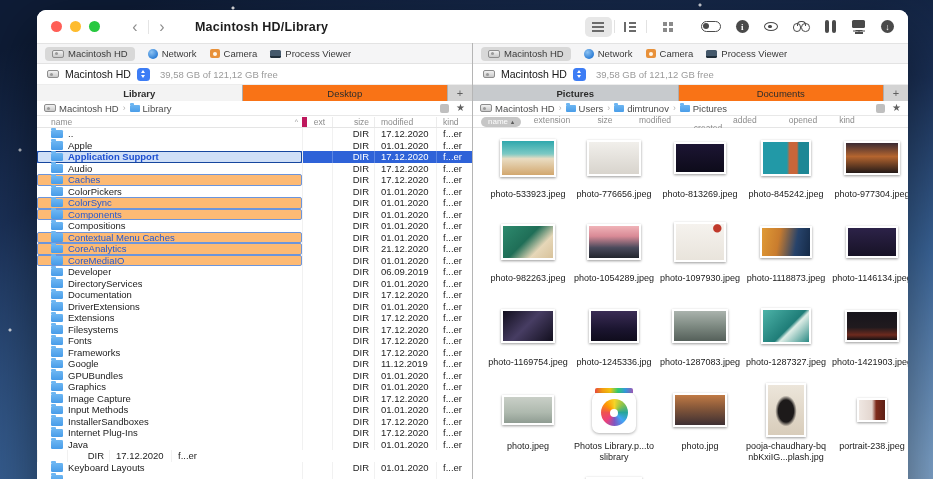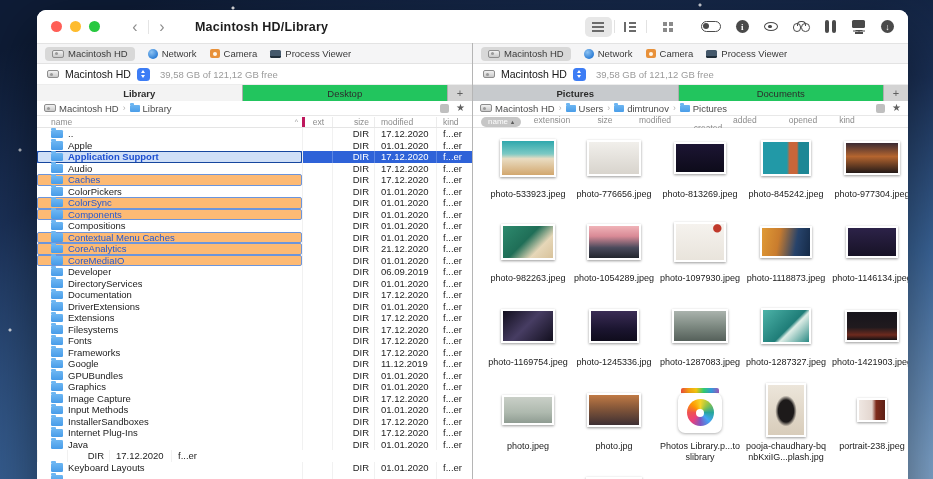--- a/index.html
+++ b/index.html
@@ -71,39 +71,39 @@
   .ic-proc { width:11px; height:8px; background:#44586b; border-radius:1.5px; border-bottom:2px solid #202e3a; }
 
   .drivebar { height:21px; flex:0 0 auto; background:#fff; border-bottom:1px solid #ededed; display:flex; align-items:center; gap:6px; padding:0 10px; }
   .drive-name { font-size:10.5px; color:#151515; }
   .stepper { width:13px; height:13px; background:#3d7df5; border-radius:3.5px; display:flex; flex-direction:column; align-items:center; justify-content:center; gap:1.5px; }
   .stepper i { width:0; height:0; border-left:2.6px solid rgba(0,0,0,0); border-right:2.6px solid rgba(0,0,0,0); }
   .stepper .up { border-bottom:3px solid #fff; } .stepper .dn { border-top:3px solid #fff; }
   .free { font-size:9.5px; color:#9a9a9a; margin-left:4px; }
 
   .tabs { height:16px; flex:0 0 auto; display:flex; background:#c9c9c9; }
-  .tab { flex:1; display:flex; align-items:center; justify-content:center; font-size:9.5px; color:#2c2c2c; background:#22c55e; border-right:1px solid #aeaeae; }
+  .tab { flex:1; display:flex; align-items:center; justify-content:center; font-size:9.5px; color:#2c2c2c; background:#f97316; border-right:1px solid #aeaeae; }
   .tab.on-l { background:#f3f3f3; font-weight:bold; }
   .tab.on-r { background:#c7cacd; font-weight:bold; }
   .tab-plus { width:24px; display:flex; align-items:center; justify-content:center; background:#d3d3d3; color:#5e5e5e; font-size:11px; }
 
   .pathbar { height:15px; flex:0 0 auto; background:#fff; border-bottom:1px solid #e8e8e8; display:flex; align-items:center; gap:4px; padding:0 7px; font-size:9.5px; color:#4c4c4c; white-space:nowrap; overflow:hidden; }
   .crumb { display:flex; align-items:center; gap:3px; }
   .csep { color:#b0b0b0; font-size:8.5px; }
   .mini-folder { width:10px; height:7px; background:linear-gradient(#6db6f2,#4a9de8); border-radius:1px; position:relative; flex:0 0 auto; }
   .mini-folder::before { content:""; position:absolute; top:-1.6px; left:0; width:4px; height:1.6px; background:#6db6f2; border-radius:1px 1px 0 0; }
   .path-right { margin-left:auto; display:flex; align-items:center; gap:7px; }
   .ic-viewbox { width:9px; height:9px; background:#bfbfbf; border-radius:2px; }
   .ic-star { color:#606060; font-size:10px; line-height:10px; }
 
   
   .colhdr { height:12px; flex:0 0 auto; display:flex; align-items:center; font-size:8.5px; color:#8c8c8c; border-bottom:1px solid #e5e5e5; background:#fff; }
   .ch-name { flex:1; min-width:0; padding-left:14px; display:flex; align-items:center; }
   .ch-caret { margin-left:auto; padding-right:4px; color:#9a9a9a; font-size:7px; }
-  .cw-ext { width:30px; text-align:center; border-left:3px solid #be185d; }
+  .cw-ext { width:30px; text-align:center; border-left:5px solid #be185d; }
   .cw-size { width:42px; text-align:right; padding-right:5px; border-left:1px solid #ececec; }
   .cw-mod { width:62px; padding-left:6px; border-left:1px solid #ececec; }
   .cw-kind { width:36px; padding-left:6px; border-left:1px solid #ececec; }
 
   .list { flex:1; min-height:0; overflow:hidden; background:#fff; font-size:9.5px; color:#222; }
   .row { height:11.5px; display:flex; align-items:center; }
   .row .c-name { flex:1; min-width:0; display:flex; align-items:center; height:100%; }
   .namewrap { flex:1; min-width:0; display:flex; align-items:center; gap:5px; height:11.5px; padding:0 4px 0 13px; border:1px solid rgba(0,0,0,0); border-radius:2px; }
   .nm { overflow:hidden; text-overflow:ellipsis; white-space:nowrap; }
   .ficon { width:12px; height:8.5px; background:linear-gradient(#6db6f2,#479ce9); border-radius:1.2px; position:relative; flex:0 0 auto; }
@@ -798,37 +798,37 @@
     <div class="glabel">photo-1421903.jpeg</div>
   </div>
           <div class="gitem">
     <div class="thumbwrap">
               <div class="thumb" style="width: 52px; height: 30px; background: linear-gradient(rgb(201, 207, 199) 0%, rgb(174, 185, 174) 60%, rgb(143, 156, 146) 100%);"></div>
             </div>
     <div class="glabel">photo.jpeg</div>
   </div>
           <div class="gitem">
     <div class="thumbwrap">
-              <div class="thumb" style="width: 54px; height: 34px; background: linear-gradient(rgb(192, 122, 69) 0%, rgb(138, 90, 58) 40%, rgb(61, 47, 51) 100%);"></div>
-            </div>
-    <div class="glabel">photo.jpg</div>
-  </div>
-          <div class="gitem">
-    <div class="thumbwrap">
               <div class="pl-wrap">
                 <div class="pl-stripe"></div>
                 <div class="pl-body">
                   <div class="pl-flower"></div>
                 </div>
               </div>
             </div>
     <div class="glabel">Photos Library.p...toslibrary</div>
   </div>
           <div class="gitem">
     <div class="thumbwrap">
+              <div class="thumb" style="width: 54px; height: 34px; background: linear-gradient(rgb(192, 122, 69) 0%, rgb(138, 90, 58) 40%, rgb(61, 47, 51) 100%);"></div>
+            </div>
+    <div class="glabel">photo.jpg</div>
+  </div>
+          <div class="gitem">
+    <div class="thumbwrap">
               <div class="thumb" style="width: 40px; height: 54px; background: radial-gradient(at 50% 52%, rgb(29, 26, 26) 0px, rgb(29, 26, 26) 30%, rgba(0, 0, 0, 0) 42%), linear-gradient(rgb(236, 229, 218), rgb(216, 204, 186));"></div>
             </div>
     <div class="glabel">pooja-chaudhary-bqnbKxiIG...plash.jpg</div>
   </div>
           <div class="gitem">
     <div class="thumbwrap">
               <div class="thumb" style="width: 30px; height: 24px; background: linear-gradient(90deg, rgb(239, 231, 226) 0%, rgb(227, 214, 207) 50%, rgb(126, 44, 28) 66%, rgb(93, 31, 21) 100%);"></div>
             </div>
     <div class="glabel">portrait-238.jpeg</div>
   </div>

